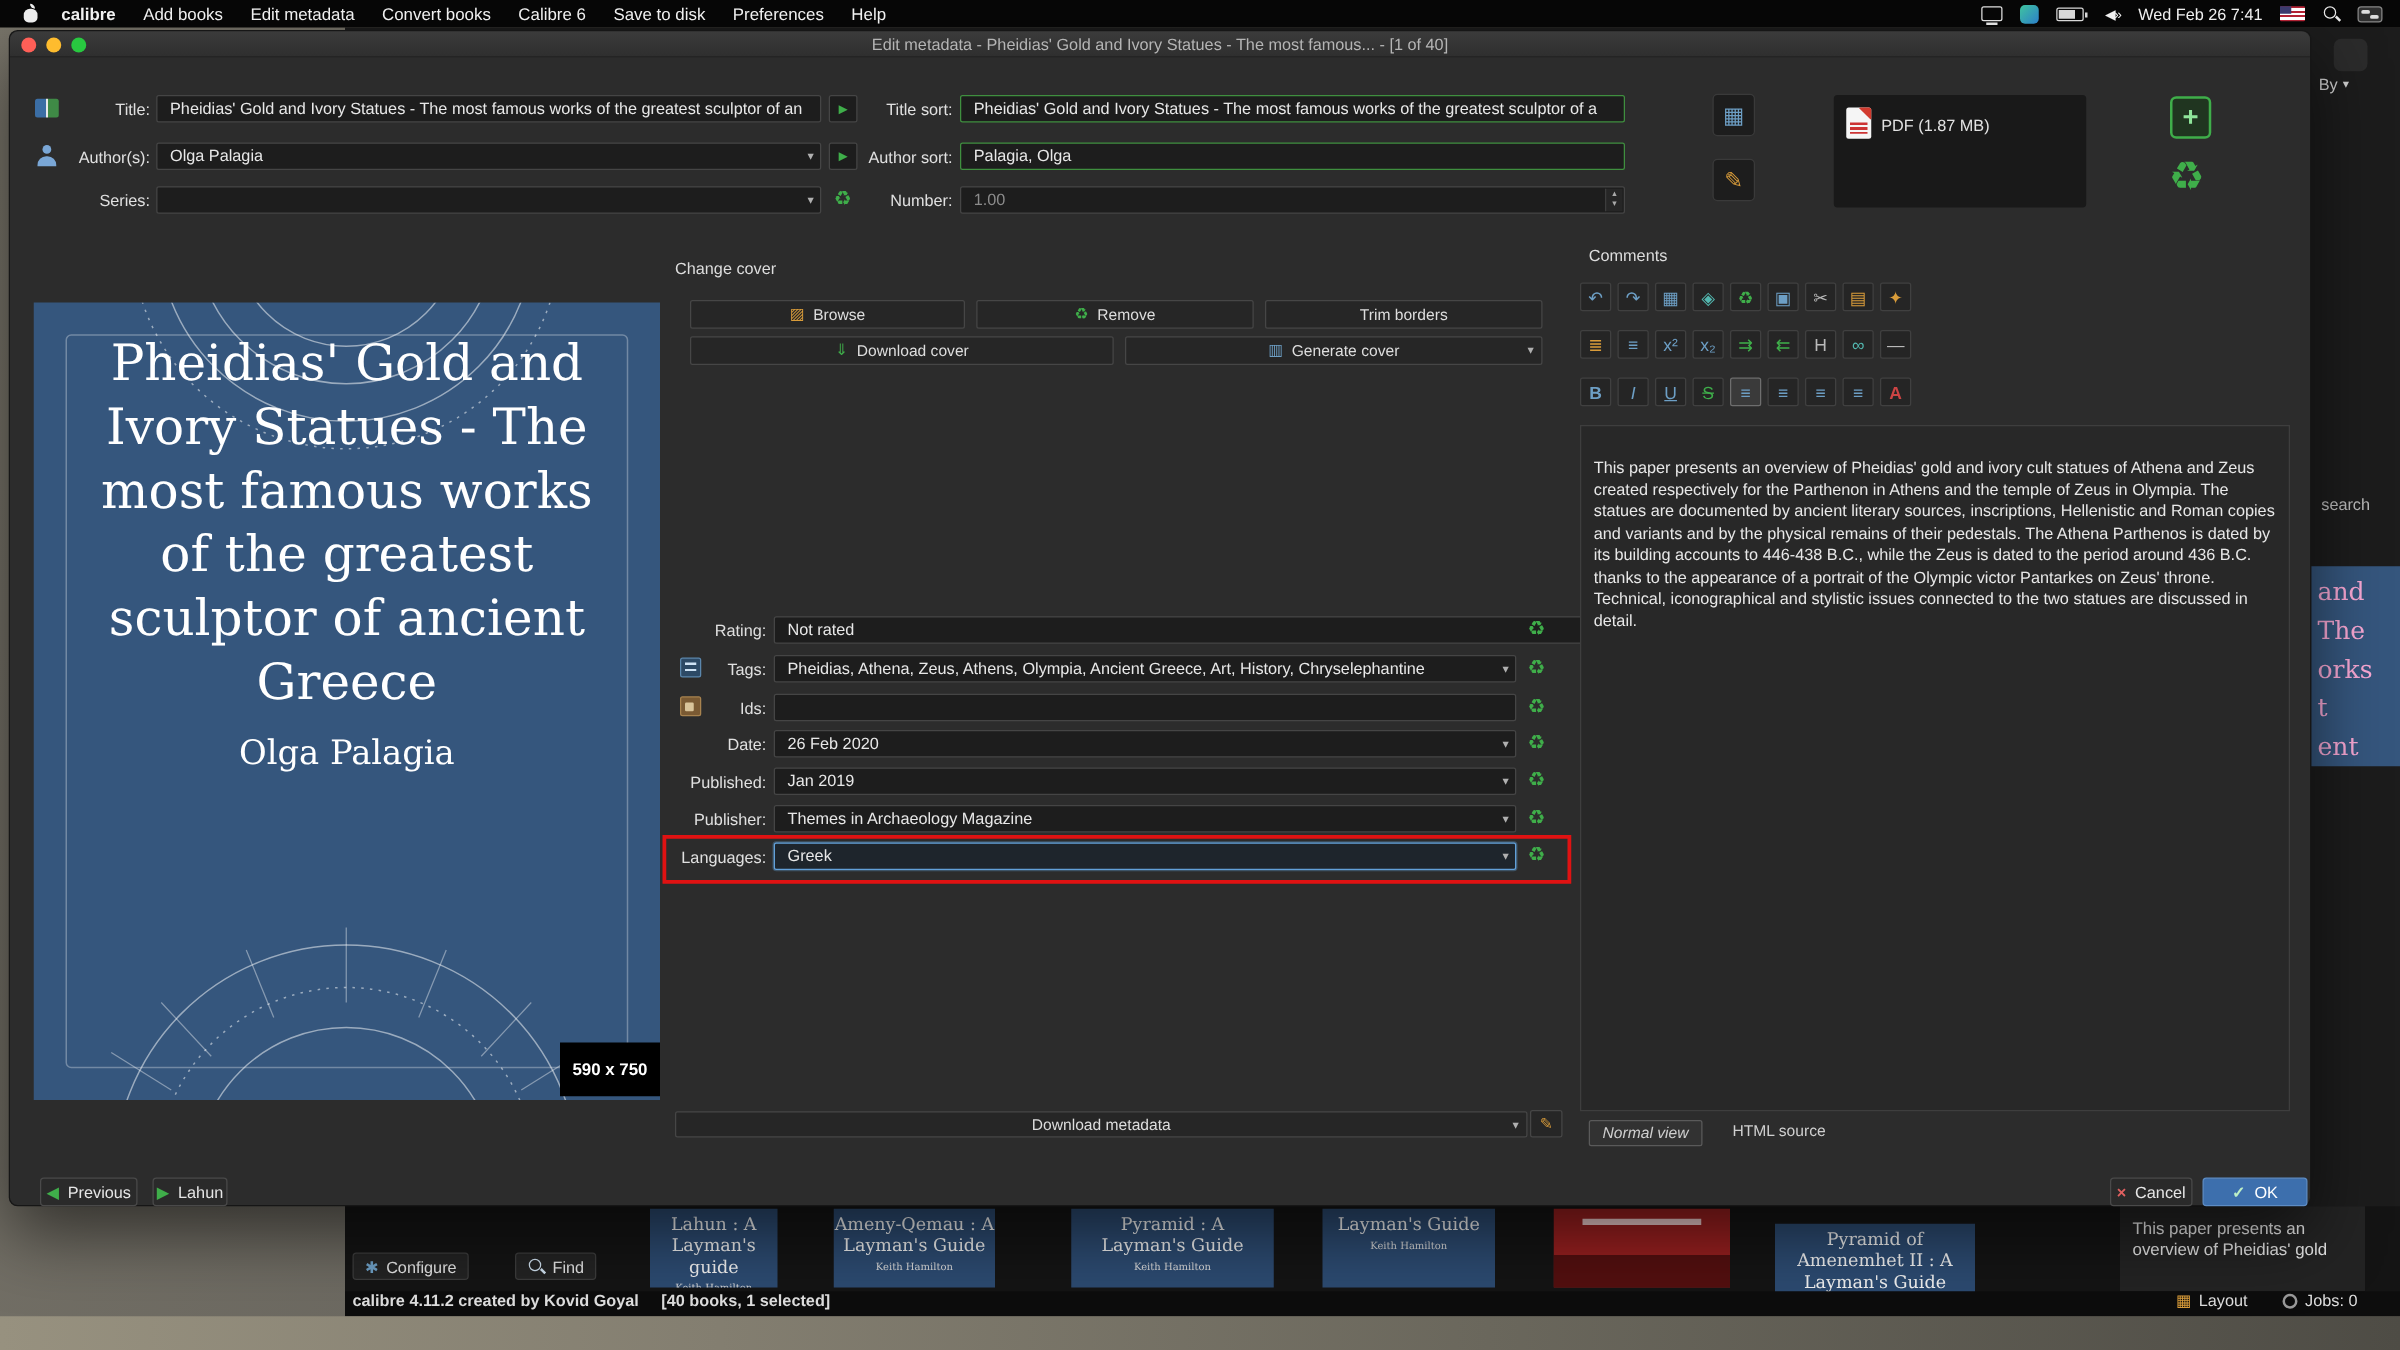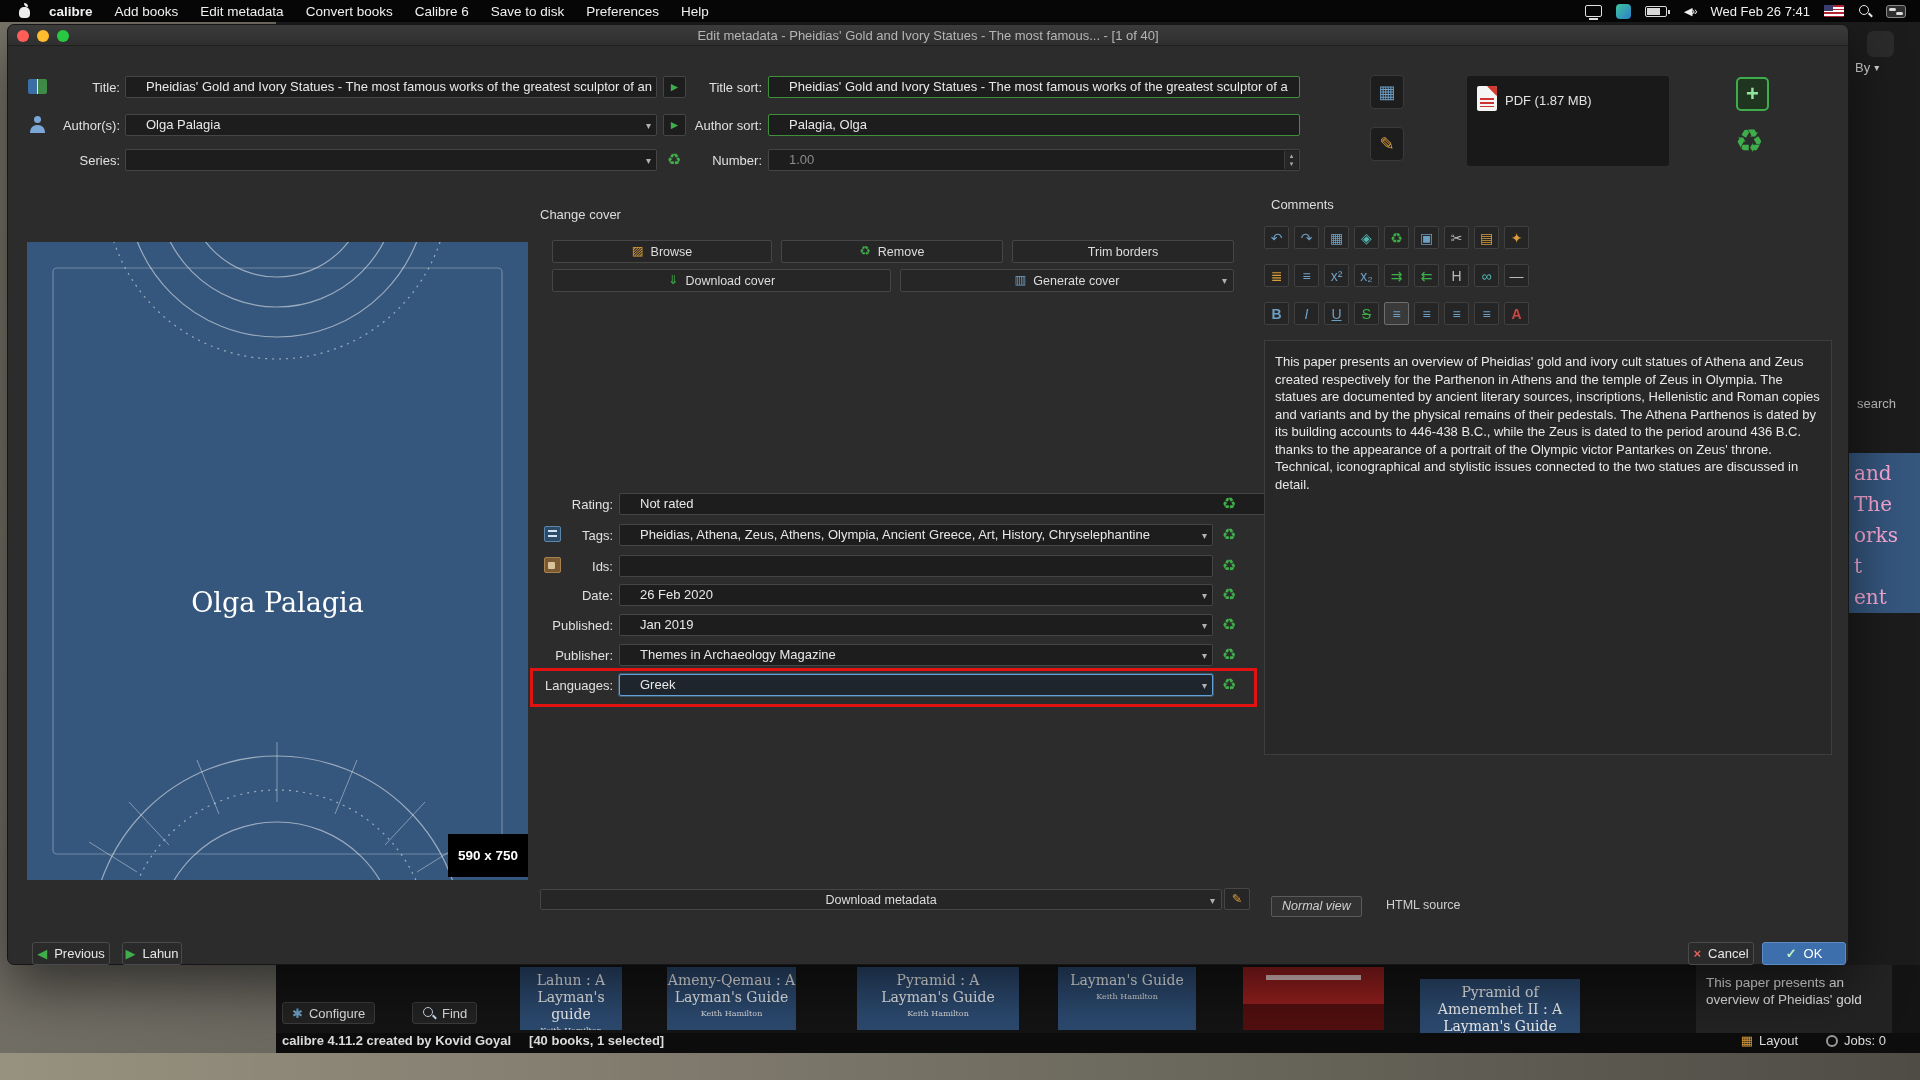--- a/index.html
+++ b/index.html
@@ -70,21 +70,21 @@
         background:linear-gradient(90deg,#97917f 0%,#837e70 30%,#6a675c 62%,#4e4c45 100%)}
   
   .dialog{position:absolute;left:7px;top:24px;width:1842px;height:941px;background:#2c2c2c;
           border:1px solid #161616;border-radius:7px;box-shadow:0 22px 55px rgba(0,0,0,.55);z-index:10}
   .titlebar{position:absolute;left:0;top:0;width:100%;height:21px;background:linear-gradient(#3b3b3b,#2f2f2f);
             border-bottom:1px solid #1f1f1f;border-radius:7px 7px 0 0;text-align:center;font-size:13px;color:#b5b5b5;line-height:21px}
   .tl{position:absolute;top:5px;width:12px;height:12px;border-radius:50%}
   .tl.red{left:9px;background:#ff5f57}.tl.yel{left:29px;background:#febc2e}.tl.grn{left:49px;background:#28c840}
   .rl{position:absolute;text-align:right;font-size:13px;color:#e0e0e0;line-height:22px;white-space:nowrap}
   .field{position:absolute;height:22px;background:#1d1d1d;border:1px solid #454545;border-radius:2px;
-         font-size:13px;color:#e8e8e8;line-height:20px;padding:0 20px;white-space:nowrap;overflow:hidden}
+         font-size:13px;color:#e8e8e8;line-height:20px;padding:0 10px;white-space:nowrap;overflow:hidden}
   .field.green{border-color:#3f8f3f}
   .field.focus{border-color:#62a0d8;background:#1e252c;box-shadow:0 0 0 1px rgba(98,160,216,.35)}
   .field .dd{position:absolute;right:5px;top:0;line-height:21px;font-size:10px;color:#b0b0b0}
   .muted{color:#8b8b8b}
   .spin{position:absolute;right:1px;top:1px;width:14px;height:18px;display:flex;flex-direction:column;align-items:center;
         justify-content:center;font-size:7px;color:#aaa;background:#262626;border-left:1px solid #3c3c3c;line-height:8px}
   .swap{position:absolute;width:23px;height:22px;background:#1d1d1d;border:1px solid #454545;border-radius:2px;
         display:flex;align-items:center;justify-content:center;font-size:12px}
   .gi{display:inline-block;line-height:1}
   .recyc{position:absolute;font-size:16px;color:#3fae4a}
@@ -128,22 +128,22 @@
   .cover-author{position:absolute;top:345px;width:100%;text-align:center;font-family:"DejaVu Serif",serif;font-size:27px;color:#fff}
   .size-badge{position:absolute;right:0;bottom:3px;background:#000;color:#fff;font-size:13.5px;font-weight:bold;padding:14px 10px}
   
   .cc-label{position:absolute;left:532px;top:182px;font-size:13px;color:#ddd}
   
   .cm-label{position:absolute;left:1263px;top:172px;font-size:13px;color:#ddd}
   .cm-row{position:absolute;display:flex;gap:5px}
   .cicon{width:25px;height:23px;background:#252525;border:1px solid #404040;border-radius:2px;
          display:flex;align-items:center;justify-content:center;font-size:14px}
   .cicon.sel{background:#3a3a3a;border-color:#6e6e6e}
-  .cm-text{position:absolute;left:1256px;top:315px;width:568px;height:415px;background:#282828;border:1px solid #3e3e3e;
-           padding:12px 10px;font-size:13px;line-height:17.5px;color:#e8e8e8}
+  .cm-text{position:absolute;left:1256px;top:315px;width:568px;height:549px;background:#282828;border:1px solid #3e3e3e;
+           padding:24px 10px;font-size:13px;line-height:17.5px;color:#e8e8e8}
   .cm-tab{position:absolute;top:871px;height:21px;line-height:19px;padding:0 10px;font-size:12.5px;color:#cfcfcf}
   .cm-tab.sel{left:1263px;font-style:italic;background:#323232;border:1px solid #5a5a5a;border-radius:2px}
   .cm-tab.plain{left:1368px}
   
   .redbox{position:absolute;left:522px;top:643px;width:727px;height:39px;border:3px solid #e01212;z-index:5}
   
   .l-title{left:30px;top:52px;width:82px}.f-title{left:117px;top:51px;width:532px}
   .swap1{left:655px;top:51px}.l-titlesort{left:664px;top:52px;width:90px}.f-titlesort{left:760px;top:51px;width:532px}
   .l-authors{left:30px;top:90px;width:82px}.f-authors{left:117px;top:89px;width:532px}
   .swap2{left:655px;top:89px}.l-authorsort{left:655px;top:90px;width:99px}.f-authorsort{left:760px;top:89px;width:532px}
@@ -345,20 +345,28 @@
       <g stroke="#ffffff" stroke-opacity="0.4" stroke-width="1">
         <line x1="250" y1="560" x2="250" y2="500"></line>
         <line x1="192" y1="572" x2="170" y2="518"></line>
         <line x1="308" y1="572" x2="330" y2="518"></line>
         <line x1="142" y1="603" x2="102" y2="560"></line>
         <line x1="358" y1="603" x2="398" y2="560"></line>
         <line x1="110" y1="630" x2="62" y2="600"></line>
         <line x1="390" y1="630" x2="438" y2="600"></line>
       </g>
     </svg>
+    <div class="cover-lines">
+        <div class="cover-line">Pheidias' Gold and</div>
+        <div class="cover-line">Ivory Statues - The</div>
+        <div class="cover-line">most famous works</div>
+        <div class="cover-line">of the greatest</div>
+        <div class="cover-line">sculptor of ancient</div>
+        <div class="cover-line">Greece</div>
+      </div>
     <div class="cover-author">Olga Palagia</div>
     <div class="size-badge">590 x 750</div>
   </div>
 
   <div class="cc-label">Change cover</div>
   <div class="btn b-browse">
     <span class="gi c-amber">▨</span>
     <span>Browse</span>
   </div>
   <div class="btn b-remove">

